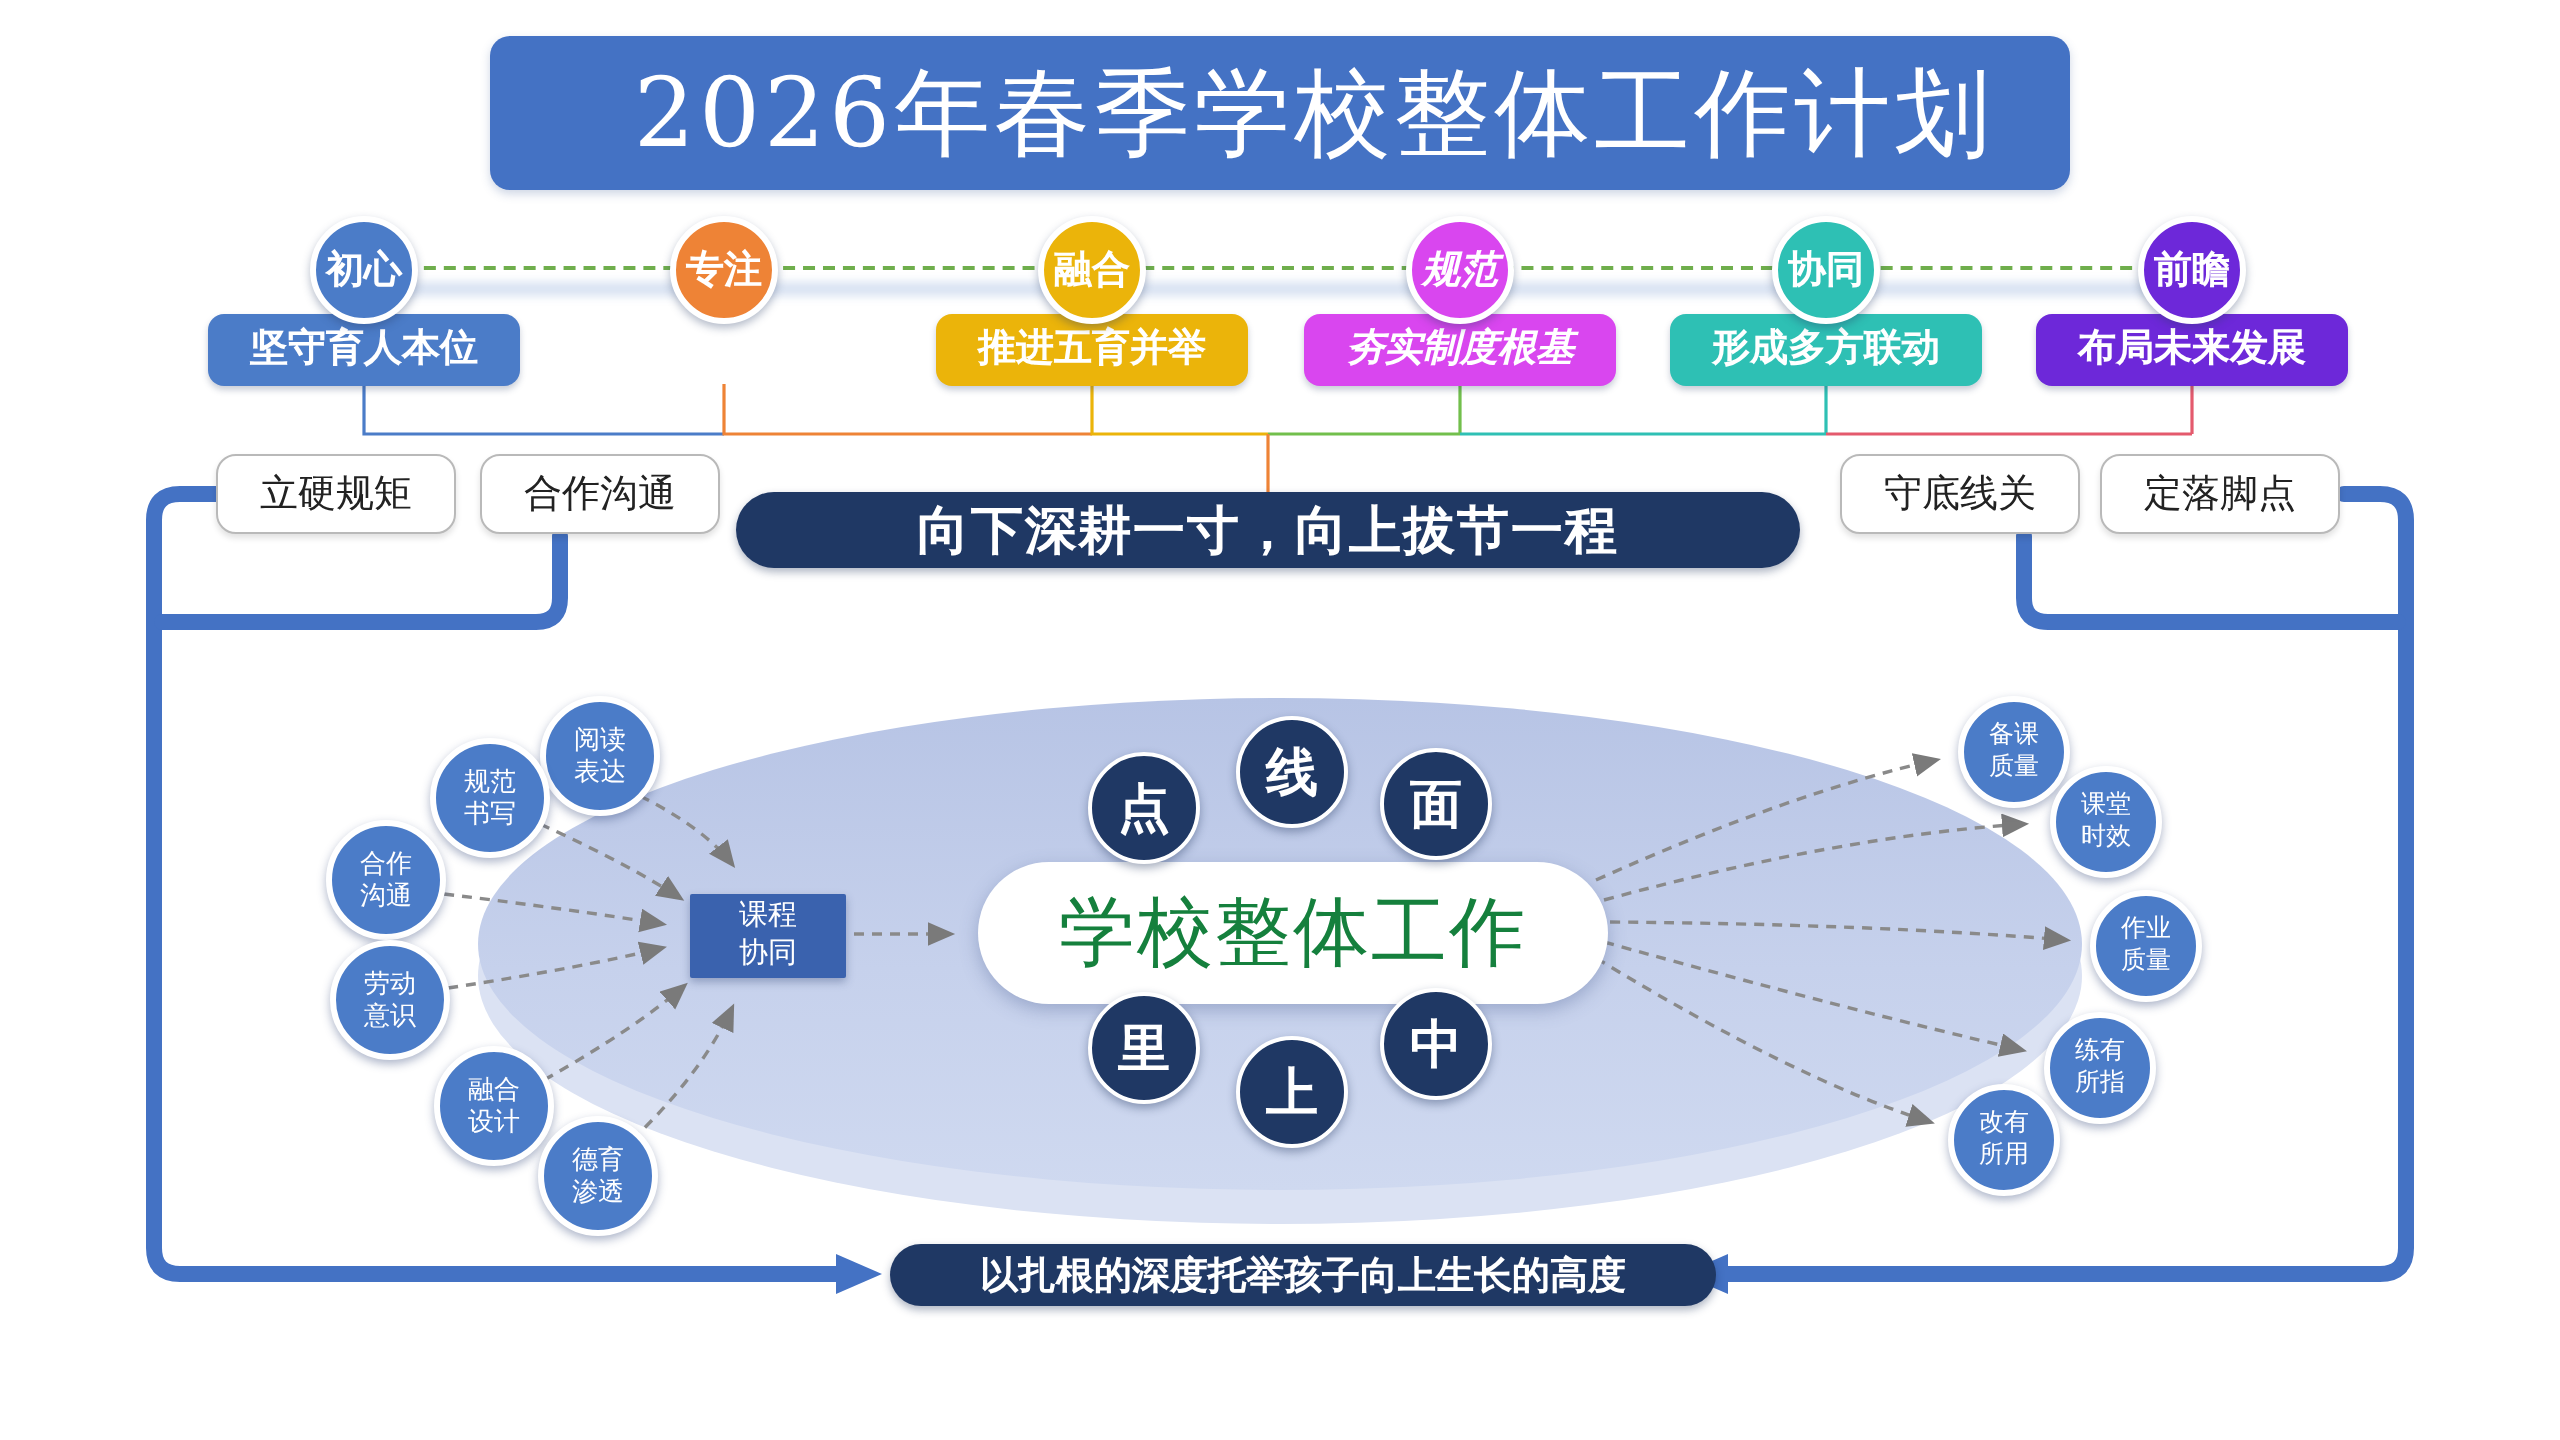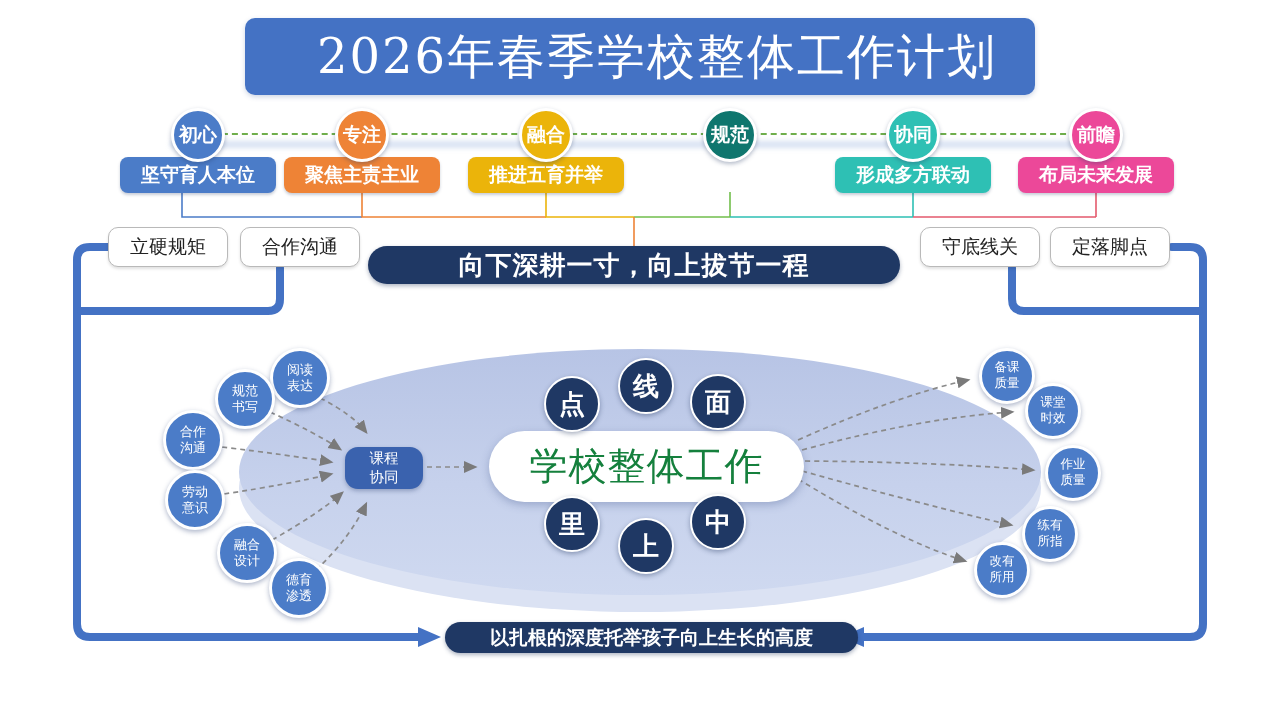--- a/index.html
+++ b/index.html
@@ -13,33 +13,33 @@
     color:#fff; font-family:"DejaVu Serif","Liberation Serif",serif; font-size:48px; font-weight:400;
     letter-spacing:2px; box-shadow:0 2px 5px rgba(60,90,150,.25); z-index:4;padding-left:34px; }
 
   
   .dash-line { position:absolute; left:182px; top:133px; width:914px; height:0;
     border-top:2px dashed #6FAE4C; z-index:1; }
   .dash-shadow { position:absolute; left:170px; top:141px; width:940px; height:7px;
     background:rgba(203,216,238,.75); filter:blur(2.5px); border-radius:4px; z-index:0; }
 
   .badge-group { position:absolute; top:108px; width:156px; z-index:2; text-align:center; }
-  .bg1{left:120px;text-align:center;} .bg2{left:284px;} .bg3{left:468px;} .bg4{left:652px;} .bg5{left:835px;} .bg6{left:1018px;}
+  .bg1{left:104px;text-align:center;} .bg2{left:284px;} .bg3{left:468px;} .bg4{left:652px;} .bg5{left:835px;} .bg6{left:1018px;}
   .badge-circle { position:relative; z-index:2; margin:0 auto; width:54px; height:54px; border-radius:50%;
     border:3px solid #fff; display:flex; align-items:center; justify-content:center;
     color:#fff; font-size:19px; font-weight:bold; box-shadow:0 2px 4px rgba(40,60,100,.35); }
   .badge-label { position:relative; z-index:1; margin-top:-5px; height:36px; line-height:36px;
     border-radius:8px; color:#fff; font-size:19px; font-weight:bold;
     box-shadow:0 2px 3px rgba(40,60,100,.25); }
   .c-blue   { background:#4B7CC8; }
   .c-orange { background:#EE8336; }
   .c-gold   { background:#EBB40A; }
-  .c-green  { background:#0f766e; }
+  .c-green  { background:#d946ef;font-style:italic; }
   .c-teal   { background:#2EC0B4; }
-  .c-red    { background:#ec4899; }
+  .c-red    { background:#6d28d9; }
 
   
   .wbox { position:absolute; top:227px; width:120px; height:40px; background:#fff;
     border:1.2px solid #b9b9b9; border-radius:10px; color:#222; font-size:19px;
     display:flex; align-items:center; justify-content:center;
     box-shadow:0 2px 3px rgba(0,0,0,.12); z-index:4; }
   .wb1{left:108px;} .wb2{left:240px;} .wb3{left:920px;} .wb4{left:1050px;}
 
   
   .mid-banner { position:absolute; left:368px; top:246px; width:532px; height:38px;
@@ -69,21 +69,21 @@
     box-shadow:0 2px 5px rgba(50,70,120,.4); z-index:3; }
   .flow-circle span { display:block; width:2.1em; line-height:1.25; }
   .lcirc { width:60px; height:60px; font-size:13px; }
   .rcirc { width:56px; height:56px; font-size:12.5px; }
   .lc1{left:270px;top:348px;} .lc2{left:215px;top:369px;} .lc3{left:163px;top:410px;}
   .lc4{left:165px;top:470px;} .lc5{left:217px;top:523px;} .lc6{left:269px;top:558px;}
   .rc1{left:979px;top:348px;} .rc2{left:1025px;top:383px;} .rc3{left:1045px;top:445px;}
   .rc4{left:1022px;top:506px;} .rc5{left:974px;top:542px;}
 
   .course-hub { position:absolute; left:345px; top:447px; width:78px; height:42px;
-    background:#3A62AE; border-radius:13px; color:#fff; font-size:14.5px;
+    background:#3A62AE; border-radius:1px; color:#fff; font-size:14.5px;
     display:flex; align-items:center; justify-content:center; text-align:center;
     box-shadow:0 2px 4px rgba(40,60,110,.35); z-index:3; }
   .course-hub span { display:block; width:2.1em; line-height:1.3; }
 
   
   .bottom-banner { position:absolute; left:445px; top:622px; width:413px; height:31px;
     background:#1F3864; border-radius:16px; color:#fff; font-size:19px; font-weight:bold;
     display:flex; align-items:center; justify-content:center; z-index:4;
     box-shadow:0 2px 4px rgba(20,40,80,.35); }
 </style>
@@ -151,28 +151,28 @@
 
 <div class="dash-shadow"></div>
 <div class="dash-line"></div>
 
 <div class="badge-group bg1">
   <div class="badge-circle c-blue">初心</div>
   <div class="badge-label c-blue">坚守育人本位</div>
 </div>
 <div class="badge-group bg2">
   <div class="badge-circle c-orange">专注</div>
-  <div class="badge-label c-orange">聚焦主责主业</div>
 </div>
 <div class="badge-group bg3">
   <div class="badge-circle c-gold">融合</div>
   <div class="badge-label c-gold">推进五育并举</div>
 </div>
 <div class="badge-group bg4">
   <div class="badge-circle c-green">规范</div>
+  <div class="badge-label c-green">夯实制度根基</div>
 </div>
 <div class="badge-group bg5">
   <div class="badge-circle c-teal">协同</div>
   <div class="badge-label c-teal">形成多方联动</div>
 </div>
 <div class="badge-group bg6">
   <div class="badge-circle c-red">前瞻</div>
   <div class="badge-label c-red">布局未来发展</div>
 </div>
 

